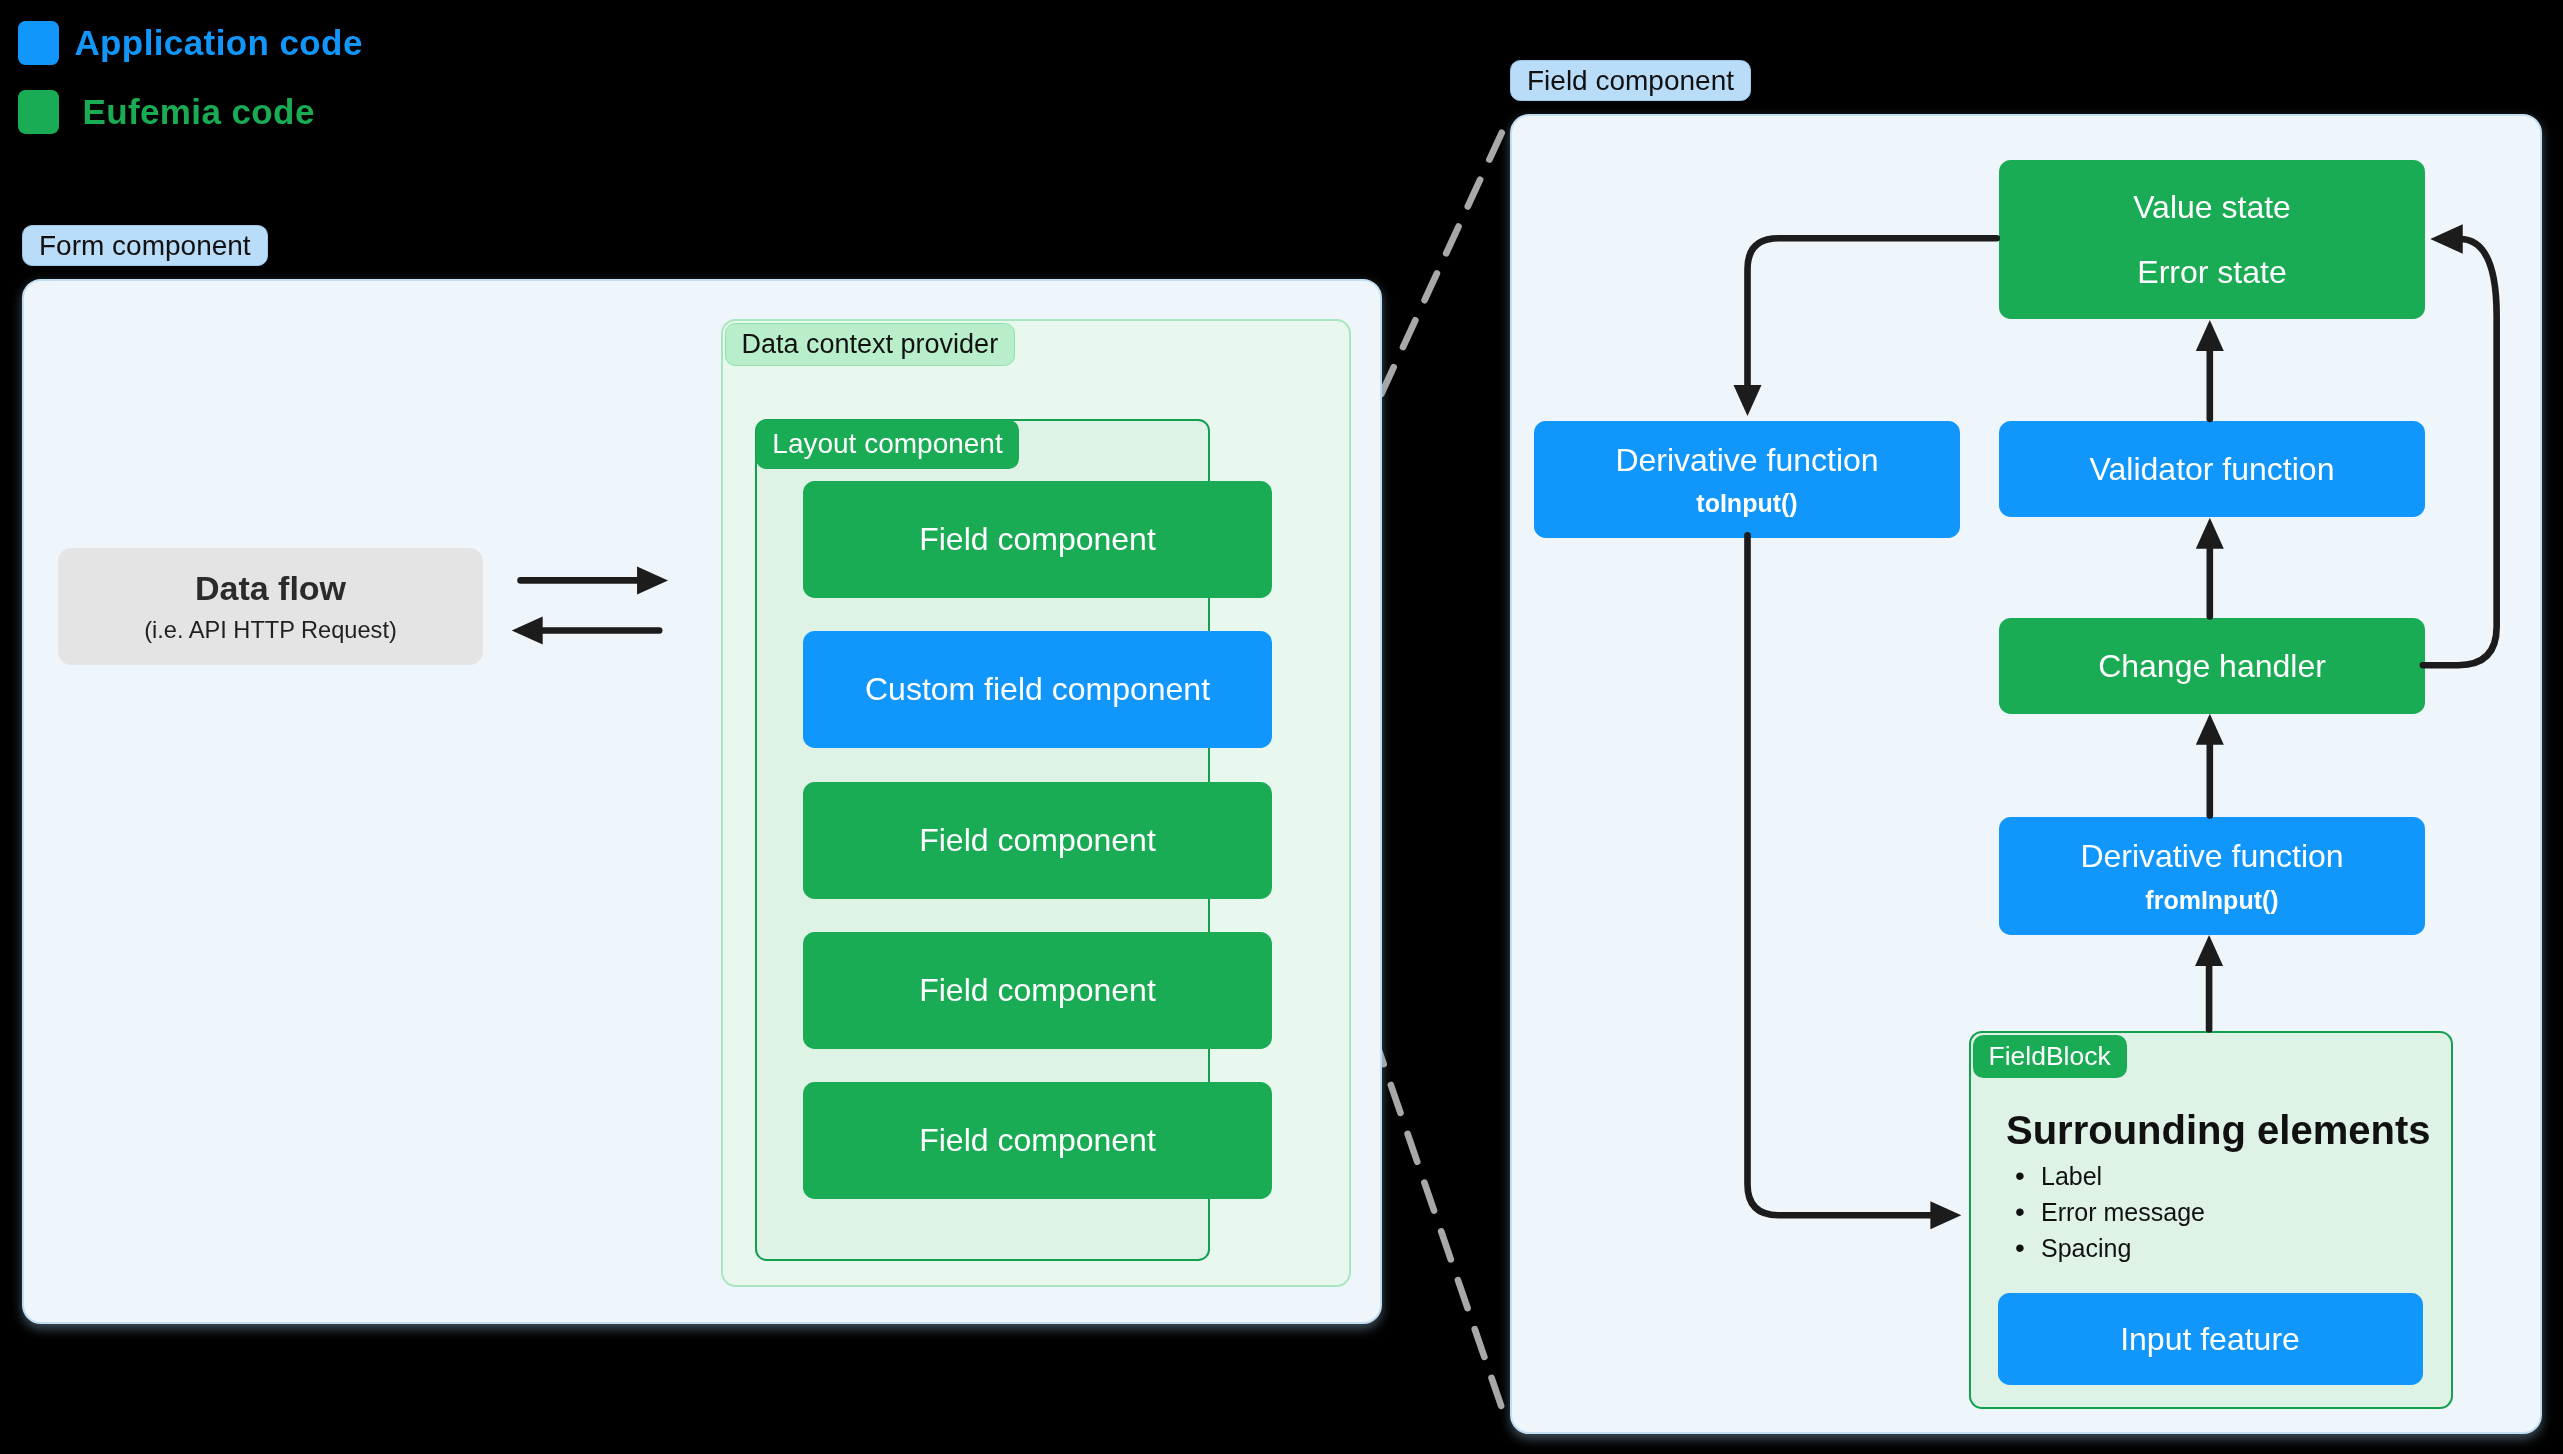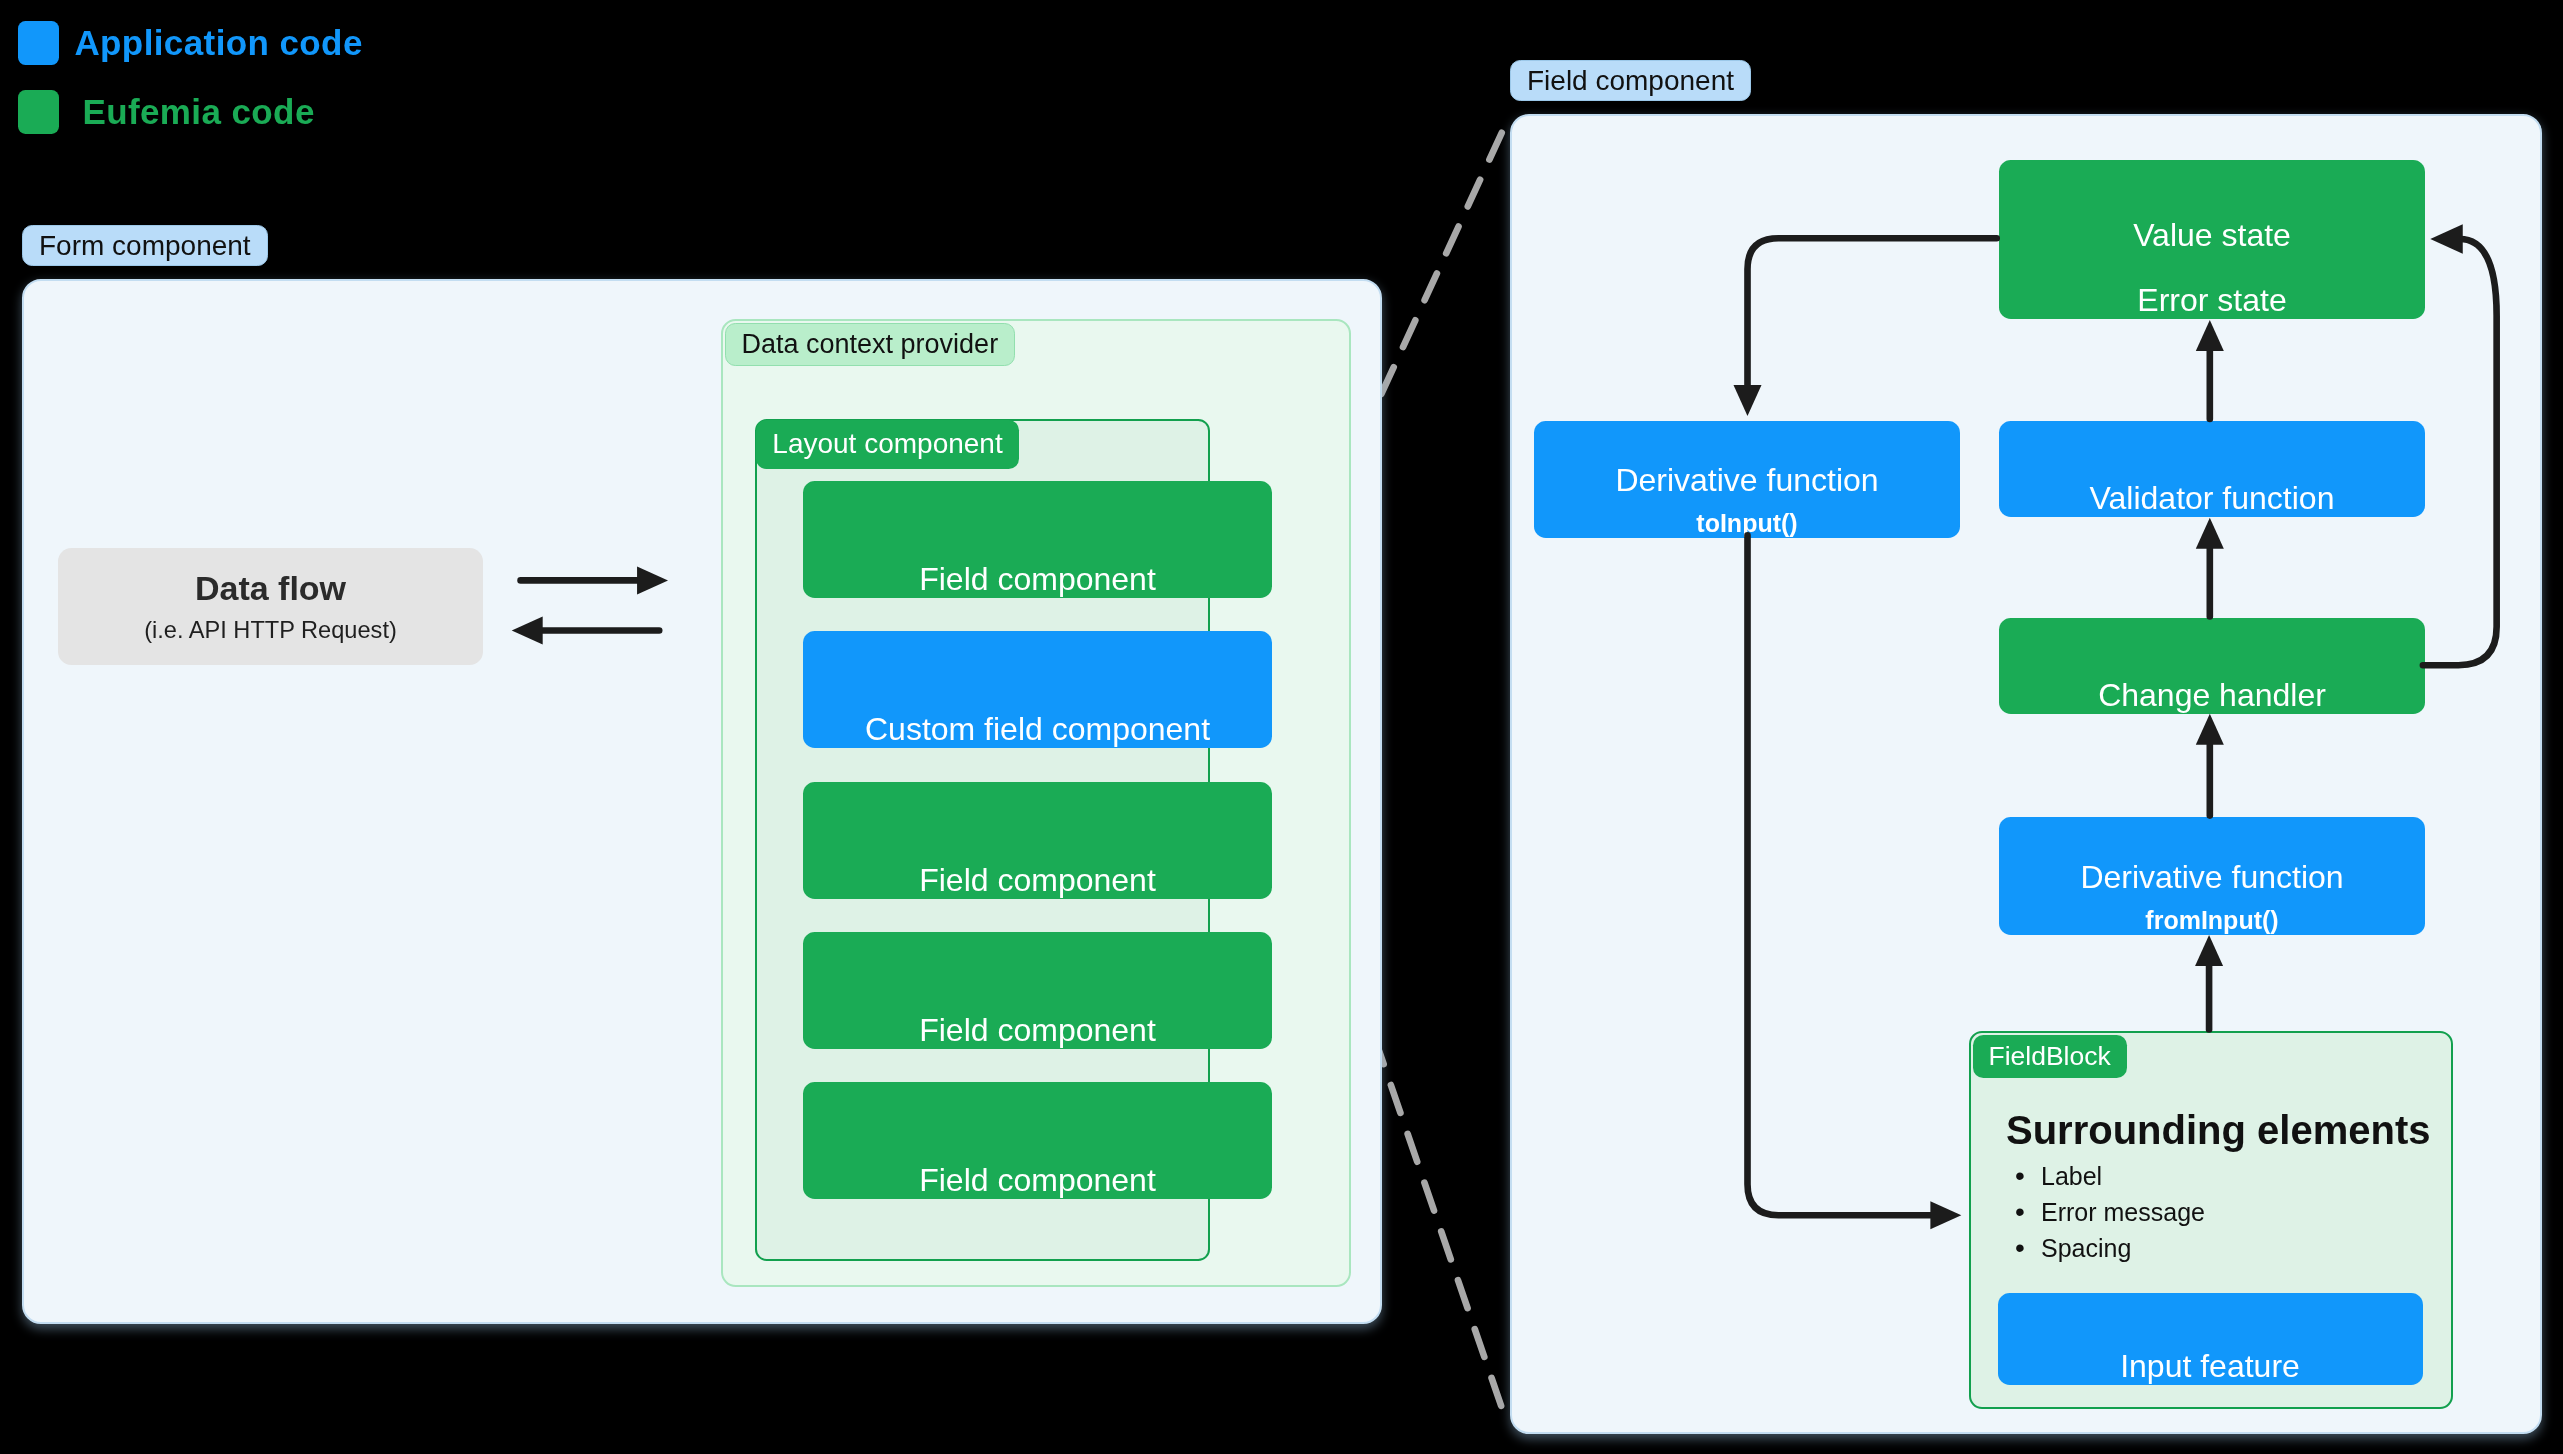--- a/index.html
+++ b/index.html
@@ -58,21 +58,21 @@
     border-radius:14.7px;
   }
   .green-inner{
     background:var(--green_inner_bg);
     border:2.9px solid var(--green_inner_border);
     border-radius:11.8px;
   }
 
   
   .node{
-    display:flex;flex-direction:column;align-items:center;justify-content:flex-end;
+    display:flex;flex-direction:column;align-items:center;justify-content:center;
     border-radius:11.8px;color:var(--white);
     font-size:32px;font-weight:500;line-height:1.2;text-align:center;
   }
   .node.green{background:var(--green)}
   .node.blue{background:var(--blue)}
   .node .sub{font-size:25px;font-weight:700;margin-top:9px}
 
   
   .dataflow{
     background:var(--gray_box_bg);border-radius:13.3px;

